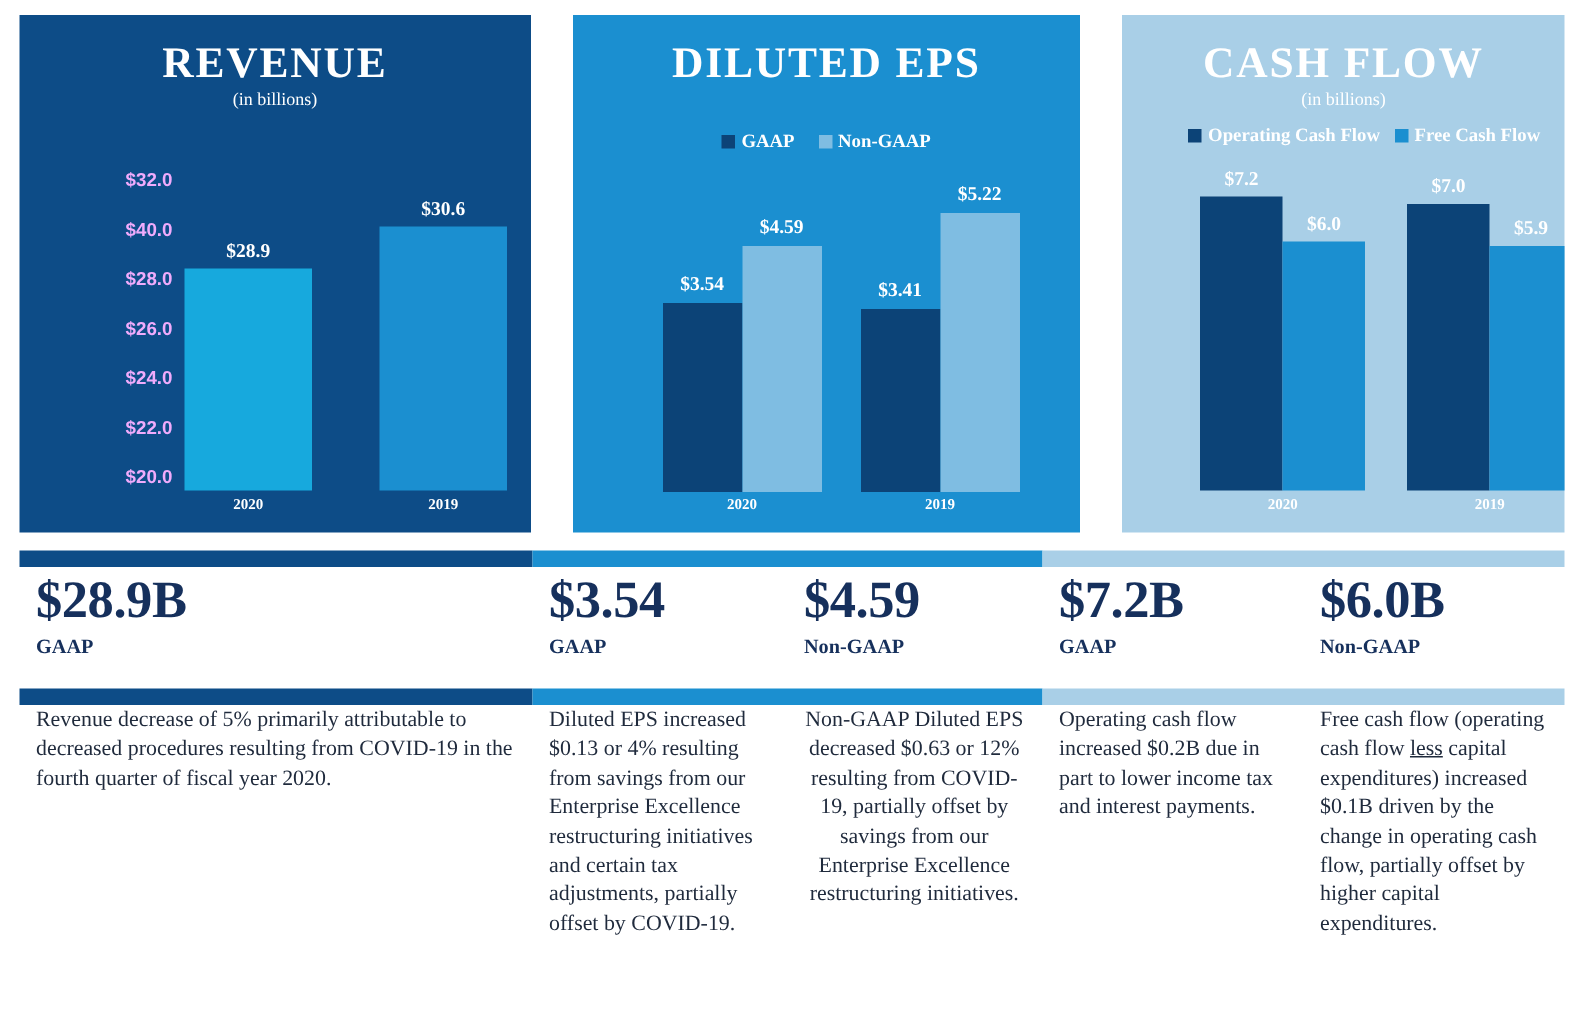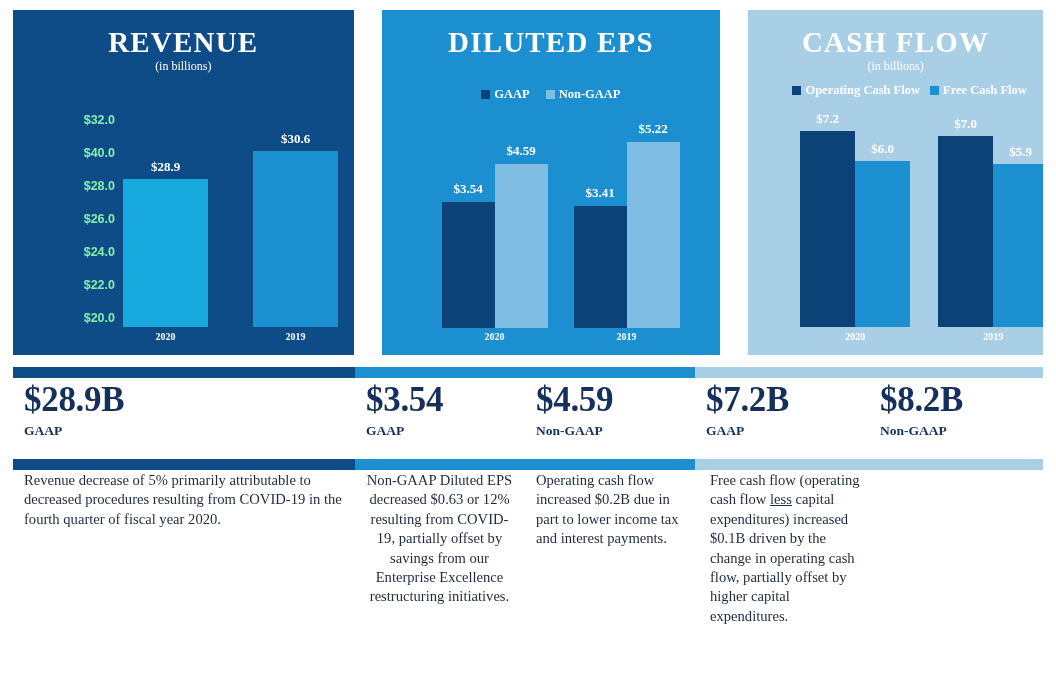--- a/index.html
+++ b/index.html
@@ -97,21 +97,21 @@
   .rev-axis {
     position: absolute;
     left: 46px;
     top: 0;
     width: 56px;
     height: 205px;
   }
   .rev-tick {
     position: absolute;
     right: 0;
-    color: #86efac;
+    color: #f0abfc;
     font-family: "Liberation Sans", sans-serif;
     font-weight: bold;
     font-size: 12.5px;
     transform: translateY(-50%);
     white-space: nowrap;
   }
   .rev-bars {
     position: absolute;
     left: 110px;
     top: 0;
@@ -375,35 +375,38 @@
     </div>
     <div class="metric-col" style="width:170px;">
       <div class="metric-value">$4.59</div>
       <div class="metric-label">Non-GAAP</div>
     </div>
     <div class="metric-col" style="width:174px;">
       <div class="metric-value">$7.2B</div>
       <div class="metric-label">GAAP</div>
     </div>
     <div class="metric-col" style="width:174px;">
-      <div class="metric-value">$8.2B</div>
+      <div class="metric-value">$6.0B</div>
       <div class="metric-label">Non-GAAP</div>
     </div>
   </div>
 
   <div class="accent-row mid">
     <div class="accent-seg-rev" style="background:#0d4c87;"></div>
     <div class="accent-seg-eps" style="background:#1b8fd0;"></div>
     <div class="accent-seg-cash" style="background:#a9cfe7;"></div>
   </div>
 
   <div class="body-row">
     <div class="body-col" style="width:342px;">
       <div class="body-text">Revenue decrease of 5% primarily attributable to decreased procedures resulting from COVID-19 in the fourth quarter of fiscal year 2020.</div>
     </div>
+    <div class="body-col" style="width:170px;">
+      <div class="body-text">Diluted EPS increased $0.13 or 4% resulting from savings from our Enterprise Excellence restructuring initiatives and certain tax adjustments, partially offset by COVID-19.</div>
+    </div>
     <div class="body-col" style="width:170px;text-align:center;">
       <div class="body-text">Non-GAAP Diluted EPS decreased $0.63 or 12% resulting from COVID-19, partially offset by savings from our Enterprise Excellence restructuring initiatives.</div>
     </div>
     <div class="body-col" style="width:174px;">
       <div class="body-text">Operating cash flow increased $0.2B due in part to lower income tax and interest payments.</div>
     </div>
     <div class="body-col" style="width:174px;">
       <div class="body-text"><span>Free cash flow (operating cash flow </span><u>less</u><span> capital expenditures) increased $0.1B driven by the change in operating cash flow, partially offset by higher capital expenditures.</span></div>
     </div>
   </div>

